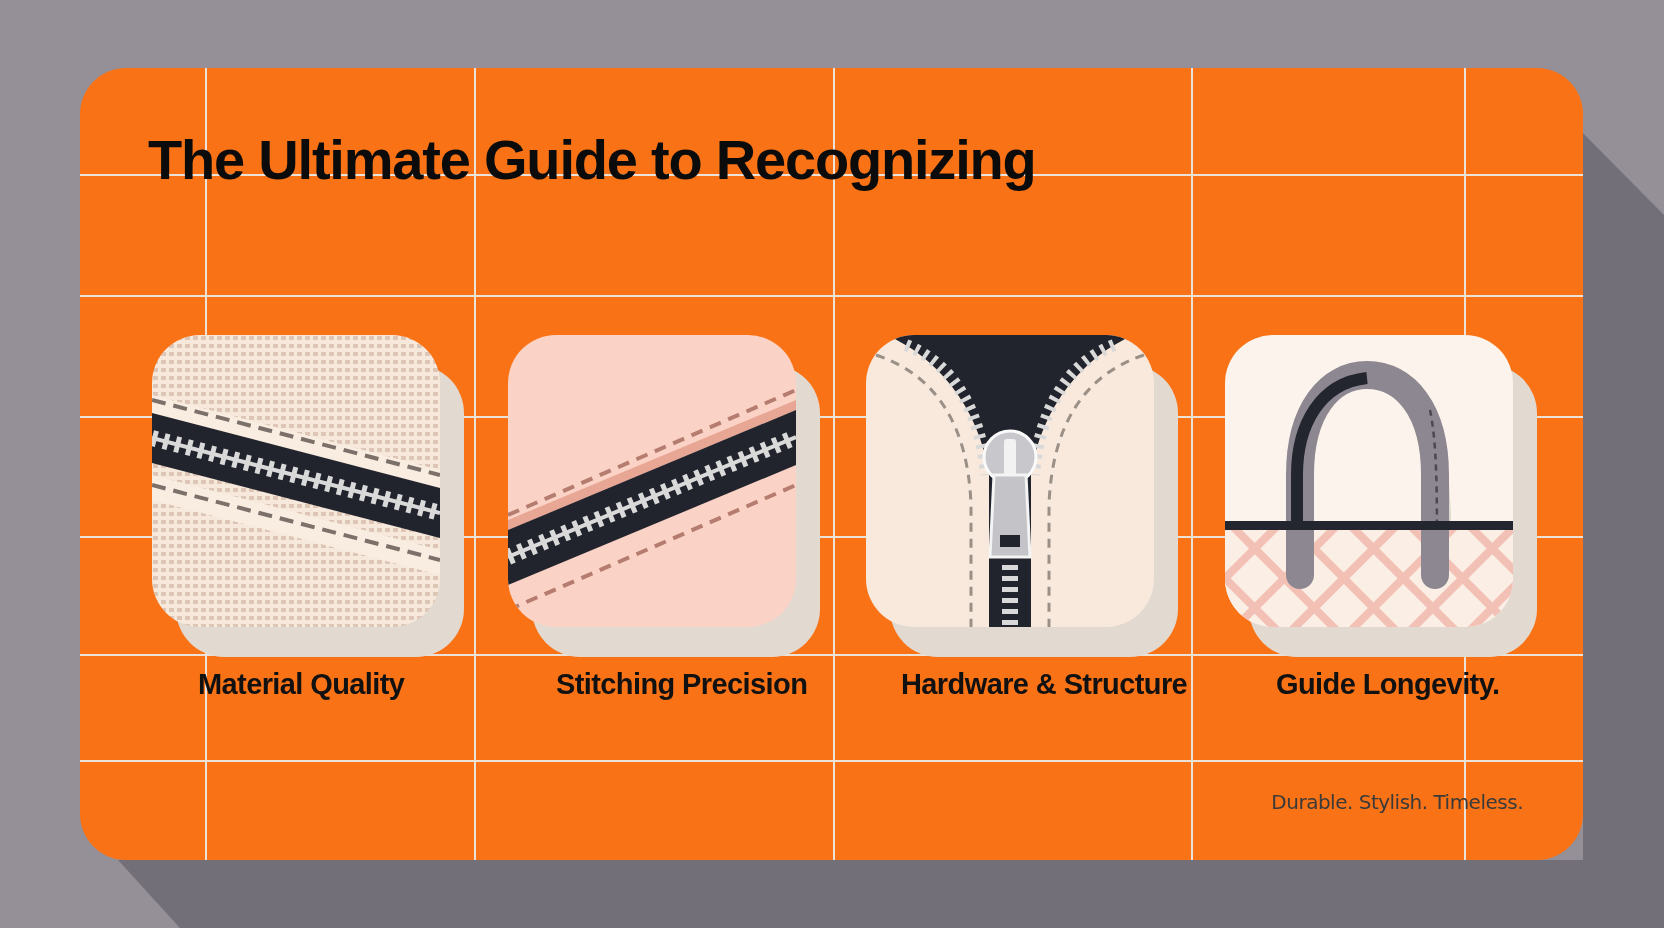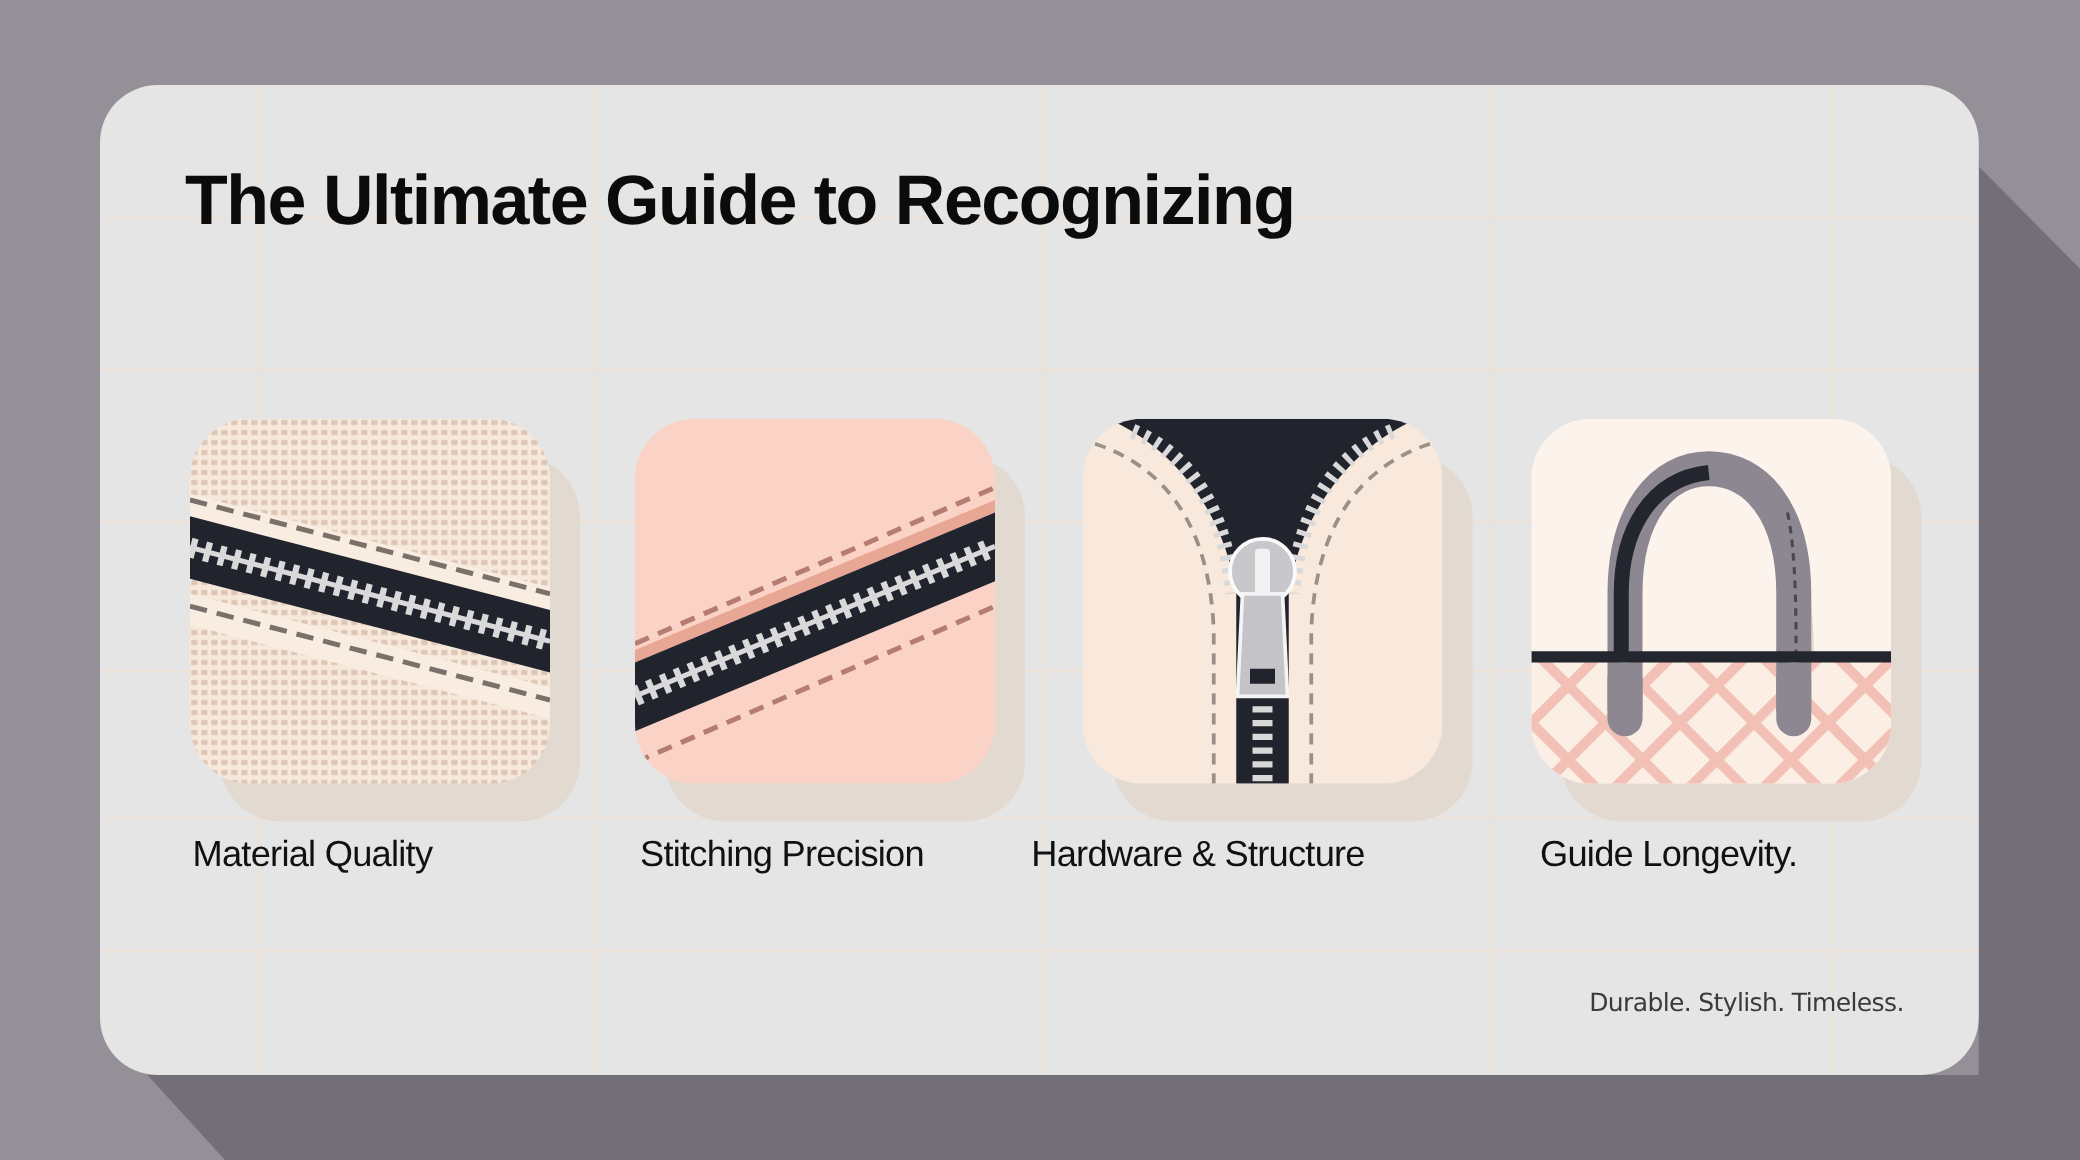--- a/index.html
+++ b/index.html
@@ -6,42 +6,42 @@
   body {
     width:1664px; height:928px; overflow:hidden; position:relative;
     background:#958f97;
     font-family:"Liberation Sans", sans-serif;
   }
   .long-shadow {
     position:absolute; left:0; top:0; width:1664px; height:928px;
   }
   .card {
     position:absolute; left:80px; top:68px; width:1503px; height:792px;
-    background:#e5e5e5; border-radius:46px; overflow:hidden;
+    background:#f97316; border-radius:46px; overflow:hidden;
   }
   .grid-line-v { position:absolute; top:0; bottom:0; width:2px; background:#ece2d8; }
   .grid-line-h { position:absolute; left:0; right:0; height:2px; background:#ece2d8; }
   .title {
     position:absolute; left:68px; top:58px; margin:0;
     font-size:56px; font-weight:700; line-height:68px; color:#0b0b0b;
     letter-spacing:-1.2px;
   }
   .tile-wrap { position:absolute; top:267px; width:288px; height:292px; }
   .tile-shadow {
     position:absolute; left:24px; top:30px; width:288px; height:292px;
     background:#e2d9d0; border-radius:48px;
   }
   .tile {
     position:absolute; left:0; top:0; width:288px; height:292px;
     border-radius:48px; overflow:hidden;
   }
   .tile svg { display:block; }
   .label {
-    position:absolute; top:600px; font-size:29px; font-weight:400;
-    color:#111; letter-spacing:-0.6px; white-space:nowrap;
+    position:absolute; top:600px; font-size:29px; font-weight:700;
+    color:#111; letter-spacing:-0.6px; white-space:nowrap;margin-left:44px;
   }
   .tagline {
     position:absolute; right:60px; top:722px; font-size:20px; color:#3a3a3a;
     font-family:"DejaVu Sans", sans-serif; letter-spacing:-0.5px;
   }
 </style>
 </head>
 <body>
 
 <svg class="long-shadow" width="1664" height="928" viewBox="0 0 1664 928">
@@ -116,21 +116,21 @@
         <path d="M10,20 C70,40 102,90 105,170 L105,292" fill="none" stroke="#9a9088" stroke-width="3" stroke-dasharray="9,7"></path>
         <path d="M278,20 C218,40 186,90 183,170 L183,292" fill="none" stroke="#9a9088" stroke-width="3" stroke-dasharray="9,7"></path>
         <line x1="144" y1="230" x2="144" y2="292" stroke="#d9d9d9" stroke-width="16" stroke-dasharray="5,6"></line>
         <circle cx="144" cy="122" r="26" fill="#c8c8cc" stroke="#fafafa" stroke-width="3"></circle>
         <rect x="138" y="104" width="12" height="40" rx="3" fill="#f2f2f2"></rect>
         <path d="M128,140 L160,140 L164,222 L124,222 Z" fill="#c3c3c8" stroke="#f4f4f4" stroke-width="3"></path>
         <rect x="134" y="200" width="20" height="12" fill="#22242d"></rect>
       </svg>
     </div>
   </div>
-  <div class="label" style="left:745px">Hardware &amp; Structure</div>
+  <div class="label" style="left:777px">Hardware &amp; Structure</div>
 
   <div class="tile-wrap" style="left:1145px">
     <div class="tile-shadow"></div>
     <div class="tile">
       <svg width="288" height="292" viewBox="0 0 288 292">
         <defs>
           <pattern id="lattice" width="42" height="42" patternUnits="userSpaceOnUse" patternTransform="rotate(45)">
             <rect width="42" height="42" fill="#fbeee4"></rect>
             <rect x="0" y="0" width="42" height="8" fill="#f2c0b4"></rect>
             <rect x="0" y="0" width="8" height="42" fill="#f2c0b4"></rect>

